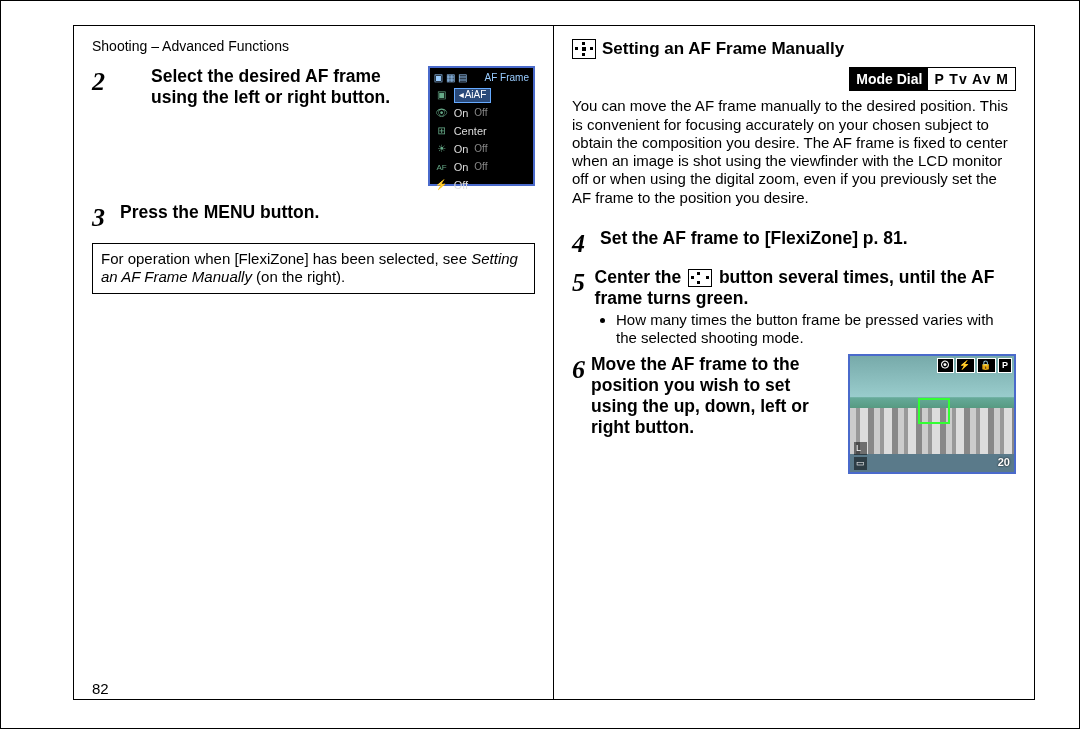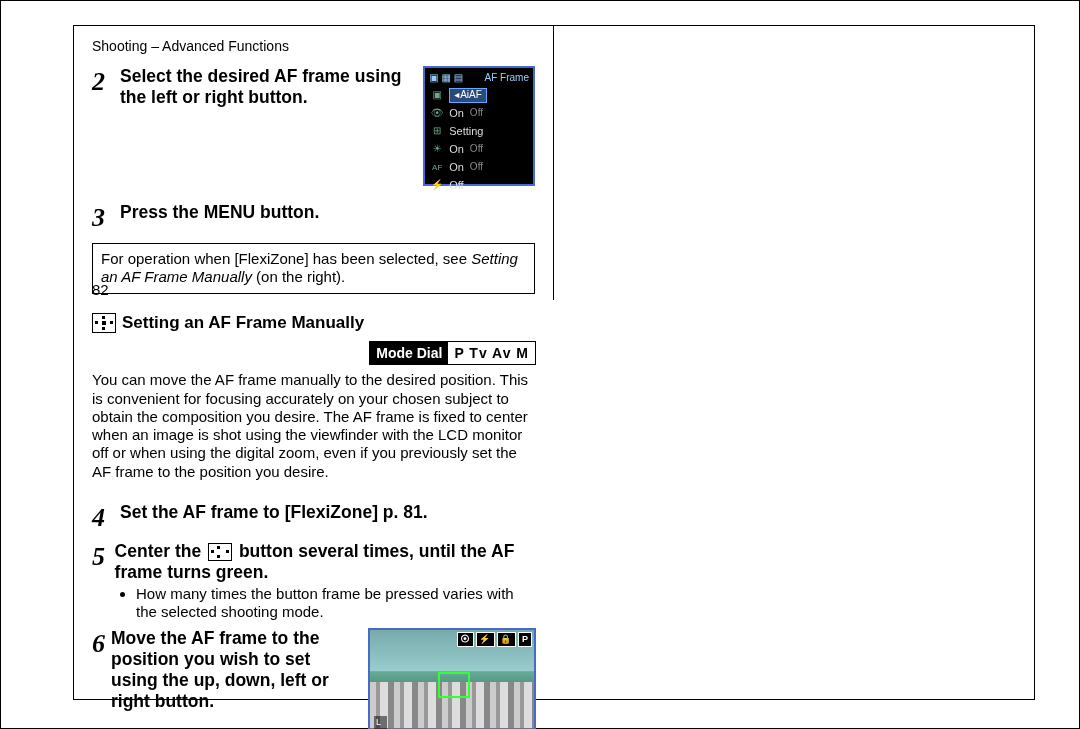--- a/index.html
+++ b/index.html
@@ -19,21 +19,21 @@
   }
   .inner {
     position: absolute;
     top: 24px;
     left: 72px;
     right: 44px;
     bottom: 28px;
     border: 1px solid #000;
     box-sizing: border-box;
     display: flex;
-    flex-direction: column;
+    flex-direction: row;
   }
   .header-row {
     position: absolute;
     top: 12px;
     left: 18px;
     font-size: 14px;
   }
   .col {
     width: 50%;
     box-sizing: border-box;
@@ -61,20 +61,21 @@
     align-items: flex-start;
     gap: 6px;
   }
   .step-title {
     font-weight: bold;
     font-size: 17.5px;
     line-height: 1.2;
   }
   .step-title.small-gap {
     flex: 1;
+    margin-left: 31px;
   }
   .bullet-block {
     padding-left: 28px;
     font-size: 15px;
   }
   .bullet-block ul {
     margin: 2px 0 6px 0;
     padding-left: 16px;
   }
   .bullet-block li {
@@ -276,21 +277,21 @@
                 <span class="ic">▣</span>
                 <span class="sel">◂ <span>AiAF</span></span>
               </div>
             <div class="row">
                 <span class="ic">👁</span>
                 <span>On</span>
                 <span class="opt">Off</span>
               </div>
             <div class="row">
                 <span class="ic">⊞</span>
-                <span>Setting</span>
+                <span>Center</span>
               </div>
             <div class="row">
                 <span class="ic">☀</span>
                 <span>On</span>
                 <span class="opt">Off</span>
               </div>
             <div class="row">
                 <span class="ic" style="font-size:8px">AF</span>
                 <span>On</span>
                 <span class="opt">Off</span>

